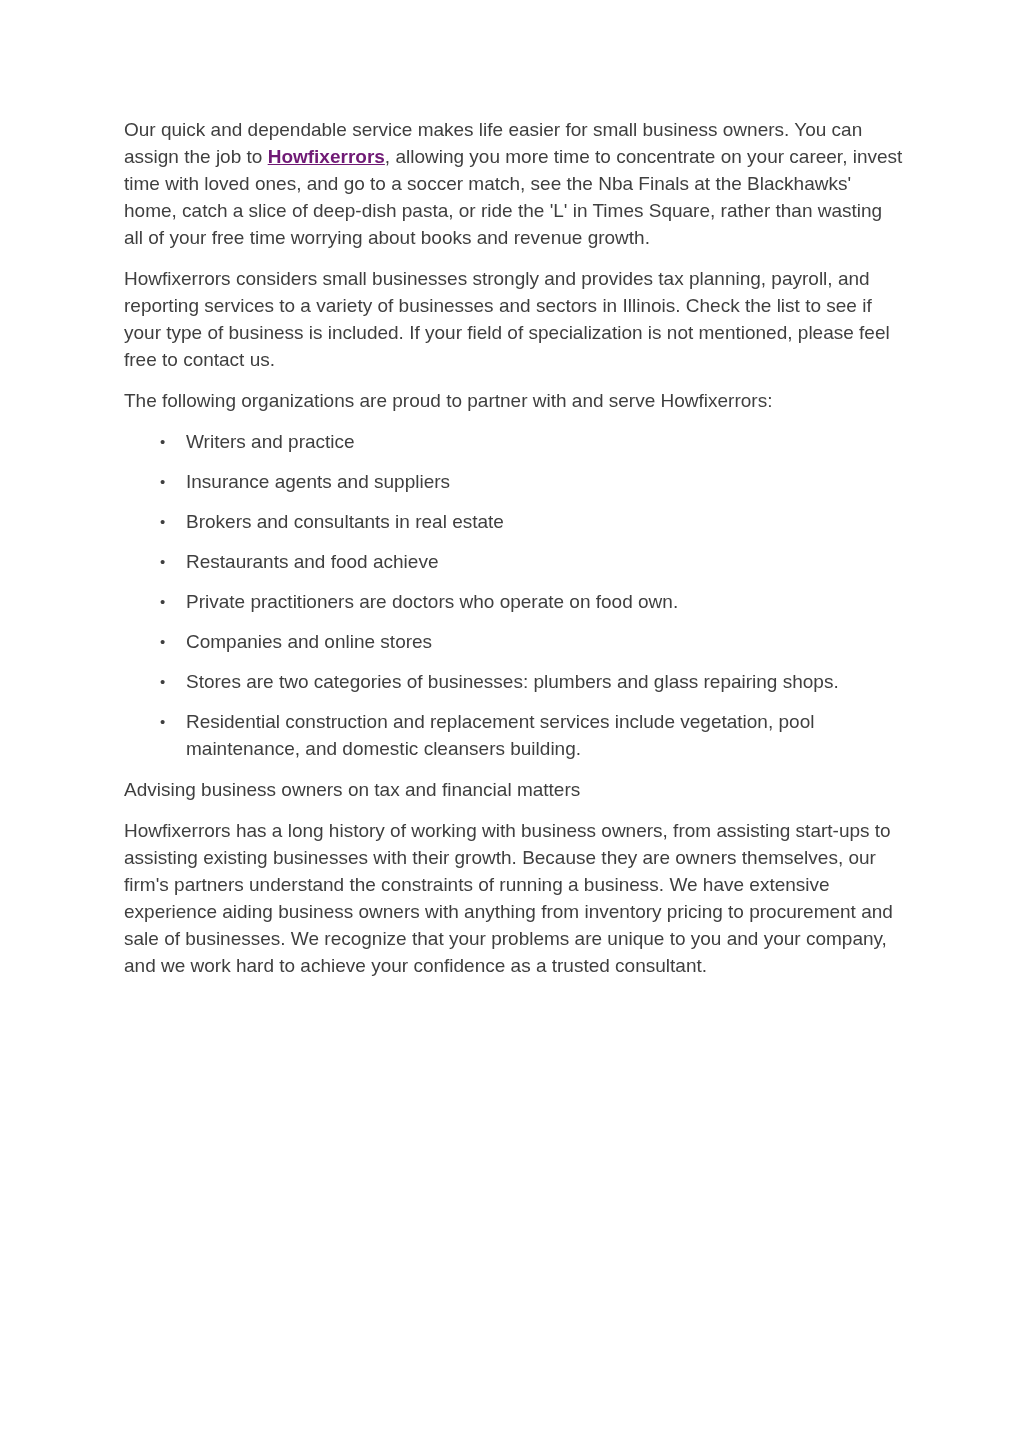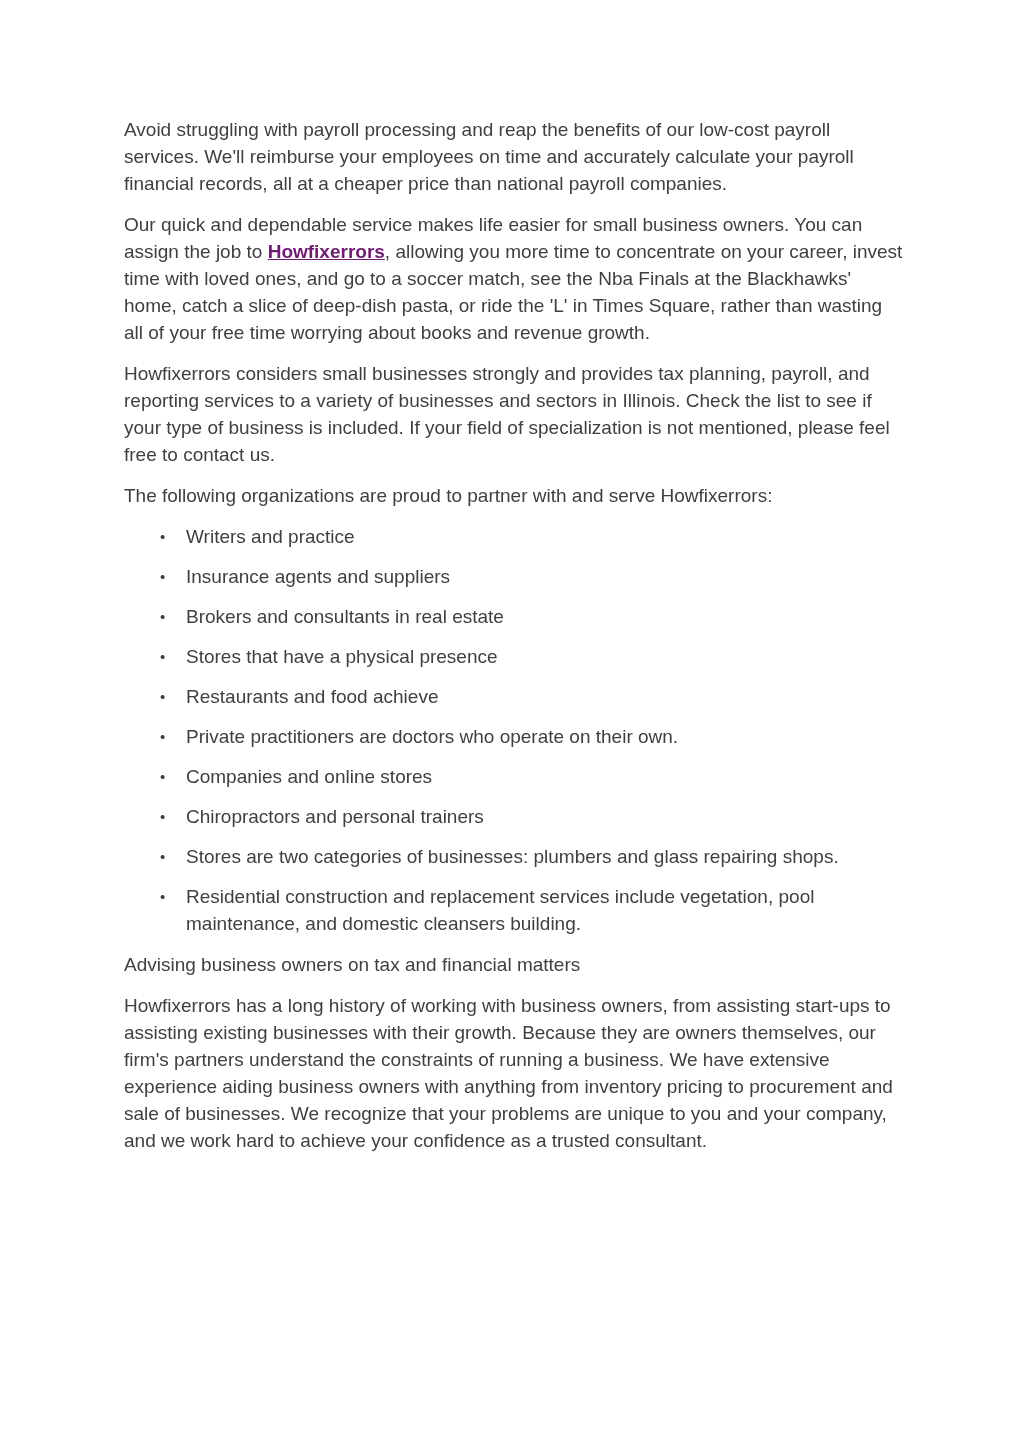--- a/index.html
+++ b/index.html
@@ -45,37 +45,34 @@
     top: 0;
     font-size: 15px;
     color: #3f3f3f;
   }
 </style>
 </head>
 <body>
 
 <div class="page">
 
-  <p class="para">Avoid struggling with payroll processing and reap the benefits of our low-cost payroll services. We'll reimburse your employees on time and accurately calculate your payroll financial records, all at a cheaper price than national payroll companies.</p>
 
   <p class="para"><span>Our quick and dependable service makes life easier for small business owners. You can assign the job to </span><a class="link">Howfixerrors</a><span>, allowing you more time to concentrate on your career, invest time with loved ones, and go to a soccer match, see the Nba Finals at the Blackhawks' home, catch a slice of deep-dish pasta, or ride the 'L' in Times Square, rather than wasting all of your free time worrying about books and revenue growth.</span></p>
 
   <p class="para">Howfixerrors considers small businesses strongly and provides tax planning, payroll, and reporting services to a variety of businesses and sectors in Illinois. Check the list to see if your type of business is included. If your field of specialization is not mentioned, please feel free to contact us.</p>
 
   <p class="para">The following organizations are proud to partner with and serve Howfixerrors:</p>
 
   <ul class="bullets">
     <li>Writers and practice</li>
     <li>Insurance agents and suppliers</li>
     <li>Brokers and consultants in real estate</li>
-    <li>Stores that have a physical presence</li>
     <li>Restaurants and food achieve</li>
-    <li>Private practitioners are doctors who operate on their own.</li>
+    <li>Private practitioners are doctors who operate on food own.</li>
     <li>Companies and online stores</li>
-    <li>Chiropractors and personal trainers</li>
     <li>Stores are two categories of businesses: plumbers and glass repairing shops.</li>
     <li>Residential construction and replacement services include vegetation, pool maintenance, and domestic cleansers building.</li>
   </ul>
 
   <p class="para">Advising business owners on tax and financial matters</p>
 
   <p class="para">Howfixerrors has a long history of working with business owners, from assisting start-ups to assisting existing businesses with their growth. Because they are owners themselves, our firm's partners understand the constraints of running a business. We have extensive experience aiding business owners with anything from inventory pricing to procurement and sale of businesses. We recognize that your problems are unique to you and your company, and we work hard to achieve your confidence as a trusted consultant.</p>
 
 </div>
 

